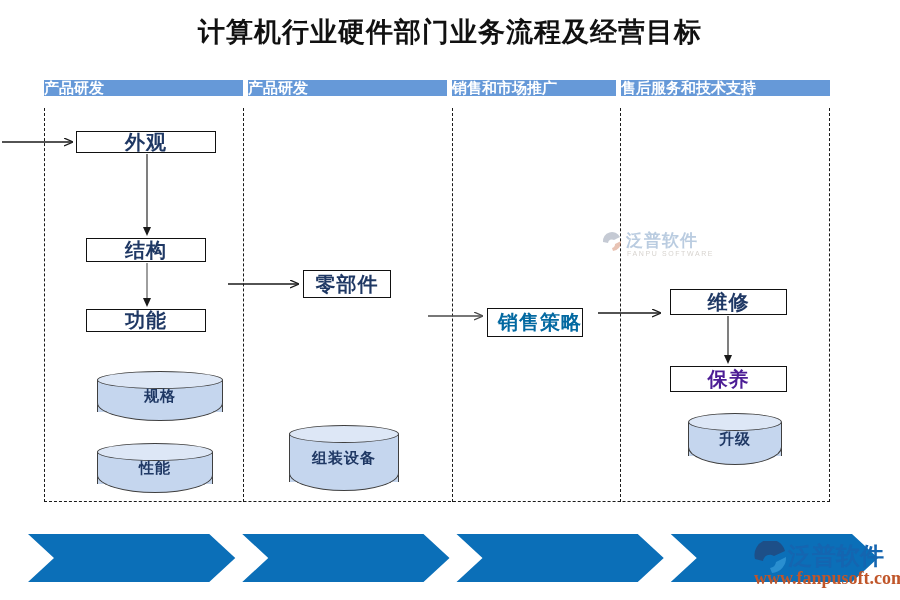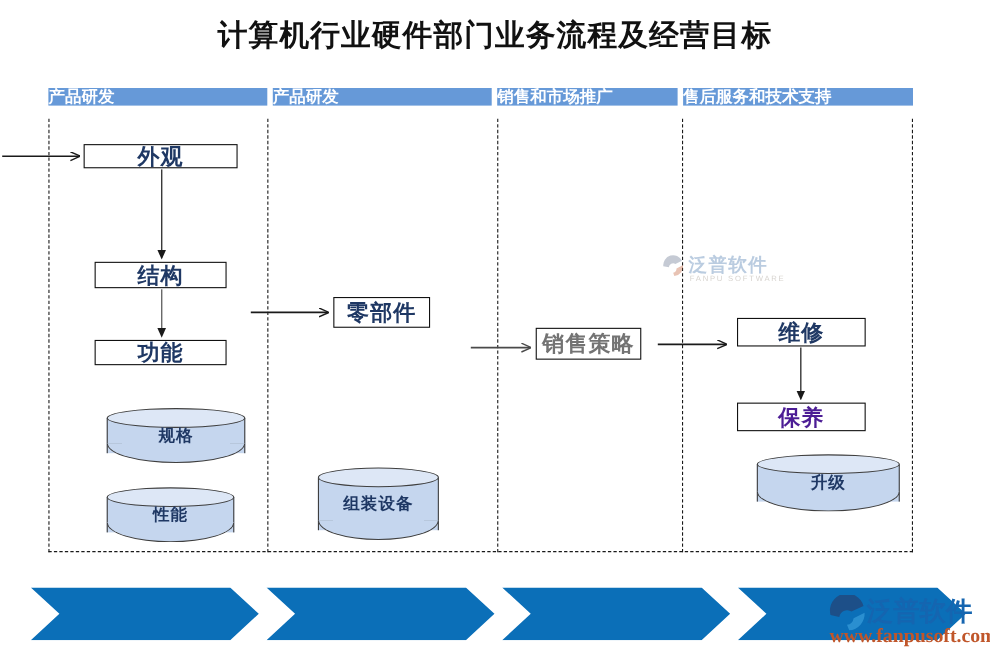--- a/index.html
+++ b/index.html
@@ -258,21 +258,21 @@
     </div>
     <div class="pbox" style="left: 86px; top: 238px; width: 120px; height: 24px; color: rgb(31, 56, 100); border-color: rgb(17, 17, 17); align-items: center;">
       <span>结构</span>
     </div>
     <div class="pbox" style="left: 86px; top: 309px; width: 120px; height: 23px; color: rgb(31, 56, 100); border-color: rgb(17, 17, 17);">
       <span>功能</span>
     </div>
     <div class="pbox" style="left: 303px; top: 270px; width: 88px; height: 28px; color: rgb(31, 56, 100); border-color: rgb(17, 17, 17);">
       <span>零部件</span>
     </div>
-    <div class="pbox" style="left: 487px; top: 298px; width: 96px; height: 29px; color: #737373; border-color: rgb(17, 17, 17);">
+    <div class="pbox" style="left: 487px; top: 308px; width: 96px; height: 29px; color: #0369a1; border-color: rgb(17, 17, 17); justify-content: flex-end;">
       <span>销售策略</span>
     </div>
     <div class="pbox" style="left: 670px; top: 289px; width: 117px; height: 26px; color: rgb(31, 56, 100); border-color: rgb(17, 17, 17);">
       <span>维修</span>
     </div>
     <div class="pbox" style="left: 670px; top: 366px; width: 117px; height: 26px; color: #4c1d95; border-color: rgb(17, 17, 17);">
       <span>保养</span>
     </div>
     <div class="cyl" style="left: 97px; top: 371px; width: 94px; height: 50px; padding-left: 32px;">
       <div class="cyl-body"></div>
@@ -285,21 +285,21 @@
       <div class="cyl-bottom"></div>
       <div class="cyl-top"></div>
       <div class="cyl-label">性能</div>
     </div>
     <div class="cyl" style="left: 289px; top: 425px; width: 110px; height: 66px;">
       <div class="cyl-body"></div>
       <div class="cyl-bottom"></div>
       <div class="cyl-top"></div>
       <div class="cyl-label">组装设备</div>
     </div>
-    <div class="cyl" style="left: 688px; top: 413px; width: 94px; height: 52px; padding-left: 36px;">
+    <div class="cyl" style="left: 688px; top: 413px; width: 94px; height: 52px;">
       <div class="cyl-body"></div>
       <div class="cyl-bottom"></div>
       <div class="cyl-top"></div>
       <div class="cyl-label">升级</div>
     </div>
   </div>
 
 <svg id="connectors" viewBox="0 0 900 600" xmlns="http://www.w3.org/2000/svg">
   <defs>
     <marker id="ah" markerWidth="9" markerHeight="9" refX="8" refY="4" orient="auto" markerUnits="userSpaceOnUse">

